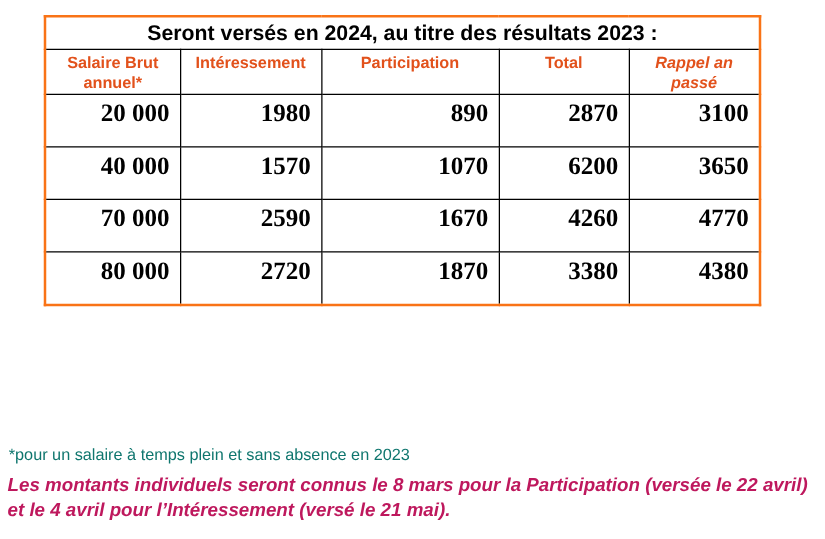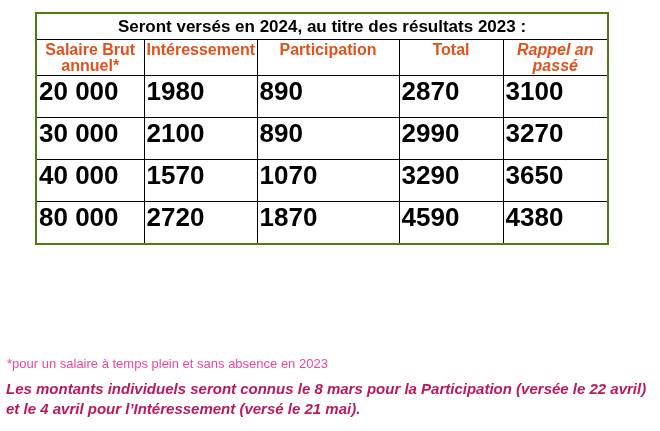--- a/index.html
+++ b/index.html
@@ -18,65 +18,67 @@
     height: 431px;
     background: #ffffff;
   }
   table.results {
     position: absolute;
     left: 35px;
     top: 12px;
     border-collapse: collapse;
     table-layout: fixed;
     width: 572px;
-    border: 2px solid #4d7c0f;
+    border: 2px solid #f97316;
   }
   table.results td, table.results th {
     border: 1px solid #000000;
     margin: 0;
     overflow: hidden;
   }
   .title-cell {
     height: 23px;
     text-align: center;
     vertical-align: middle;
     font-size: 17px;
     font-weight: bold;
     padding: 1px 2px;
     border-bottom: 1px solid #000000;
   }
   .head-cell {
     height: 33px;
     text-align: center;
     vertical-align: top;
-    font-size: 16px;
+    font-size: 13px;
     line-height: 16px;
     font-weight: bold;
     color: var(--accent, #e2511b);
     padding: 2px 2px 0 2px;
   }
   .head-cell.italic {
     font-style: italic;
   }
   .data-cell {
     height: 38px;
+    text-align: right;
     vertical-align: top;
-    font-size: 26px;
+    font-size: 20px;
     line-height: 25px;
     font-weight: bold;
     padding: 3px 8px 0 2px;
     white-space: nowrap;
+    font-family: Liberation Serif, serif;
   }
   .footnote {
     position: absolute;
     left: 7px;
     top: 356px;
     font-size: 13px;
     font-weight: normal;
-    color: #ec4899;
+    color: #0f766e;
   }
   .note {
     position: absolute;
     left: 6px;
     top: 379px;
     width: 650px;
     font-size: 15px;
     line-height: 20px;
     font-weight: bold;
     font-style: italic;
@@ -109,38 +111,38 @@
       </tr>
 
       <tr>
         <td class="data-cell">20 000</td>
         <td class="data-cell">1980</td>
         <td class="data-cell">890</td>
         <td class="data-cell">2870</td>
         <td class="data-cell">3100</td>
       </tr>
       <tr>
-        <td class="data-cell">30 000</td>
-        <td class="data-cell">2100</td>
-        <td class="data-cell">890</td>
-        <td class="data-cell">2990</td>
-        <td class="data-cell">3270</td>
-      </tr>
-      <tr>
         <td class="data-cell">40 000</td>
         <td class="data-cell">1570</td>
         <td class="data-cell">1070</td>
-        <td class="data-cell">3290</td>
+        <td class="data-cell">6200</td>
         <td class="data-cell">3650</td>
+      </tr>
+      <tr>
+        <td class="data-cell">70 000</td>
+        <td class="data-cell">2590</td>
+        <td class="data-cell">1670</td>
+        <td class="data-cell">4260</td>
+        <td class="data-cell">4770</td>
       </tr>
       <tr>
         <td class="data-cell">80 000</td>
         <td class="data-cell">2720</td>
         <td class="data-cell">1870</td>
-        <td class="data-cell">4590</td>
+        <td class="data-cell">3380</td>
         <td class="data-cell">4380</td>
       </tr>
     </tbody>
   </table>
 
   <div class="footnote">*pour un salaire à temps plein et sans absence en 2023</div>
 
   <div class="note">Les montants individuels seront connus le 8 mars pour la Participation (versée le 22 avril) et le 4 avril pour l’Intéressement (versé le 21 mai).</div>
 
 </div>

